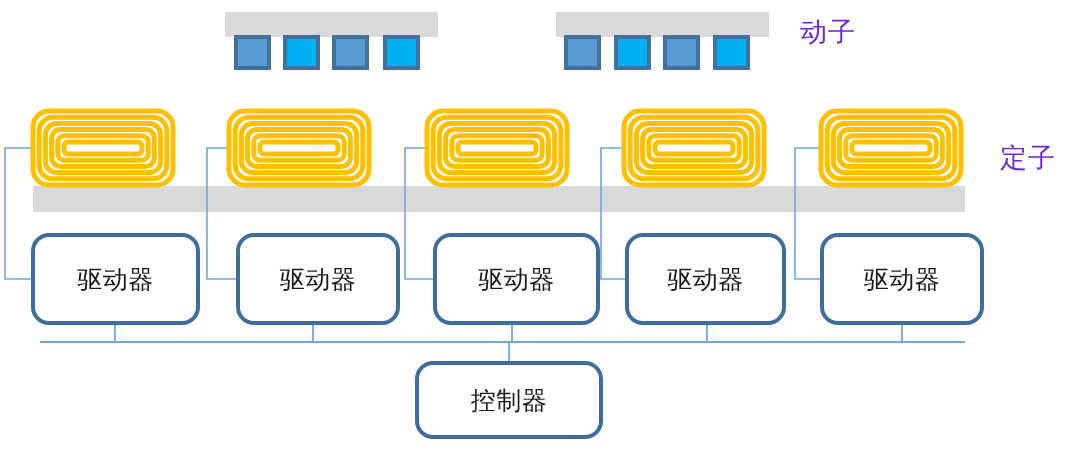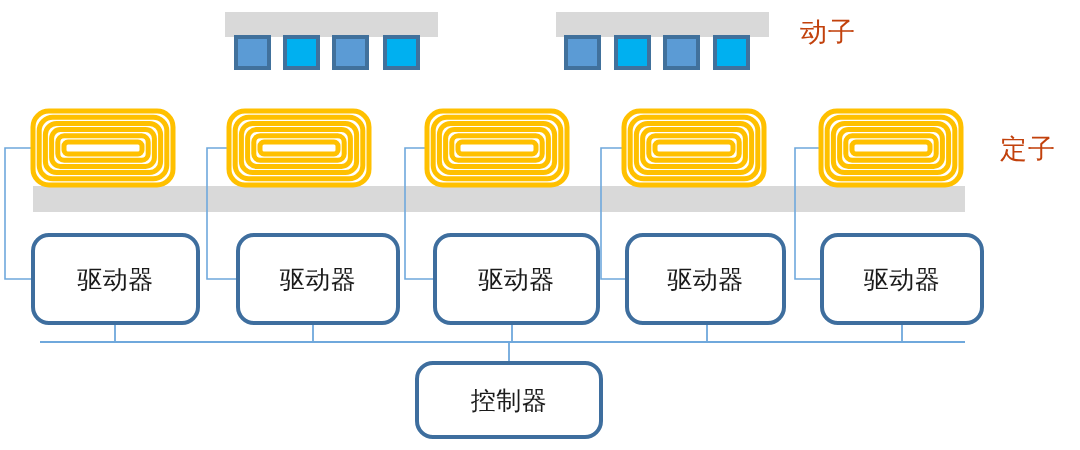--- a/index.html
+++ b/index.html
@@ -21,21 +21,21 @@
     position: absolute;
     left: 0;
     top: 0;
     width: 1080px;
     height: 450px;
   }
   .annot-label {
     position: absolute;
     font-family: Liberation Sans, sans-serif;
     font-size: 27px;
-    color: #c2410c;
+    color: #6d28d9;
     white-space: nowrap;
     letter-spacing: 1px;
   }
   .box-label {
     font-family: "DejaVu Sans", "Liberation Sans", sans-serif;
     font-size: 25px;
     fill: #1a1a1a;
     letter-spacing: 0.5px;
   }
 </style>
@@ -155,15 +155,15 @@
         <g>
           <rect x="417" y="363" width="184" height="74" rx="16" ry="16" fill="#FFFFFF" stroke="#3E6E9E" stroke-width="4"></rect>
           <text x="509" y="409" text-anchor="middle" class="box-label">控制器</text>
         </g>
       </g>
 
   </svg>
 
   <div class="annot-label" id="label-mover" style="left: 800px; top: 14px;">动子</div>
 
-  <div class="annot-label" id="label-stator" style="left: 1000px; top: 131px;">定子</div>
+  <div class="annot-label" id="label-stator" style="left: 1000px; top: 140px;">定子</div>
 
 </div>
 
 </body></html>

